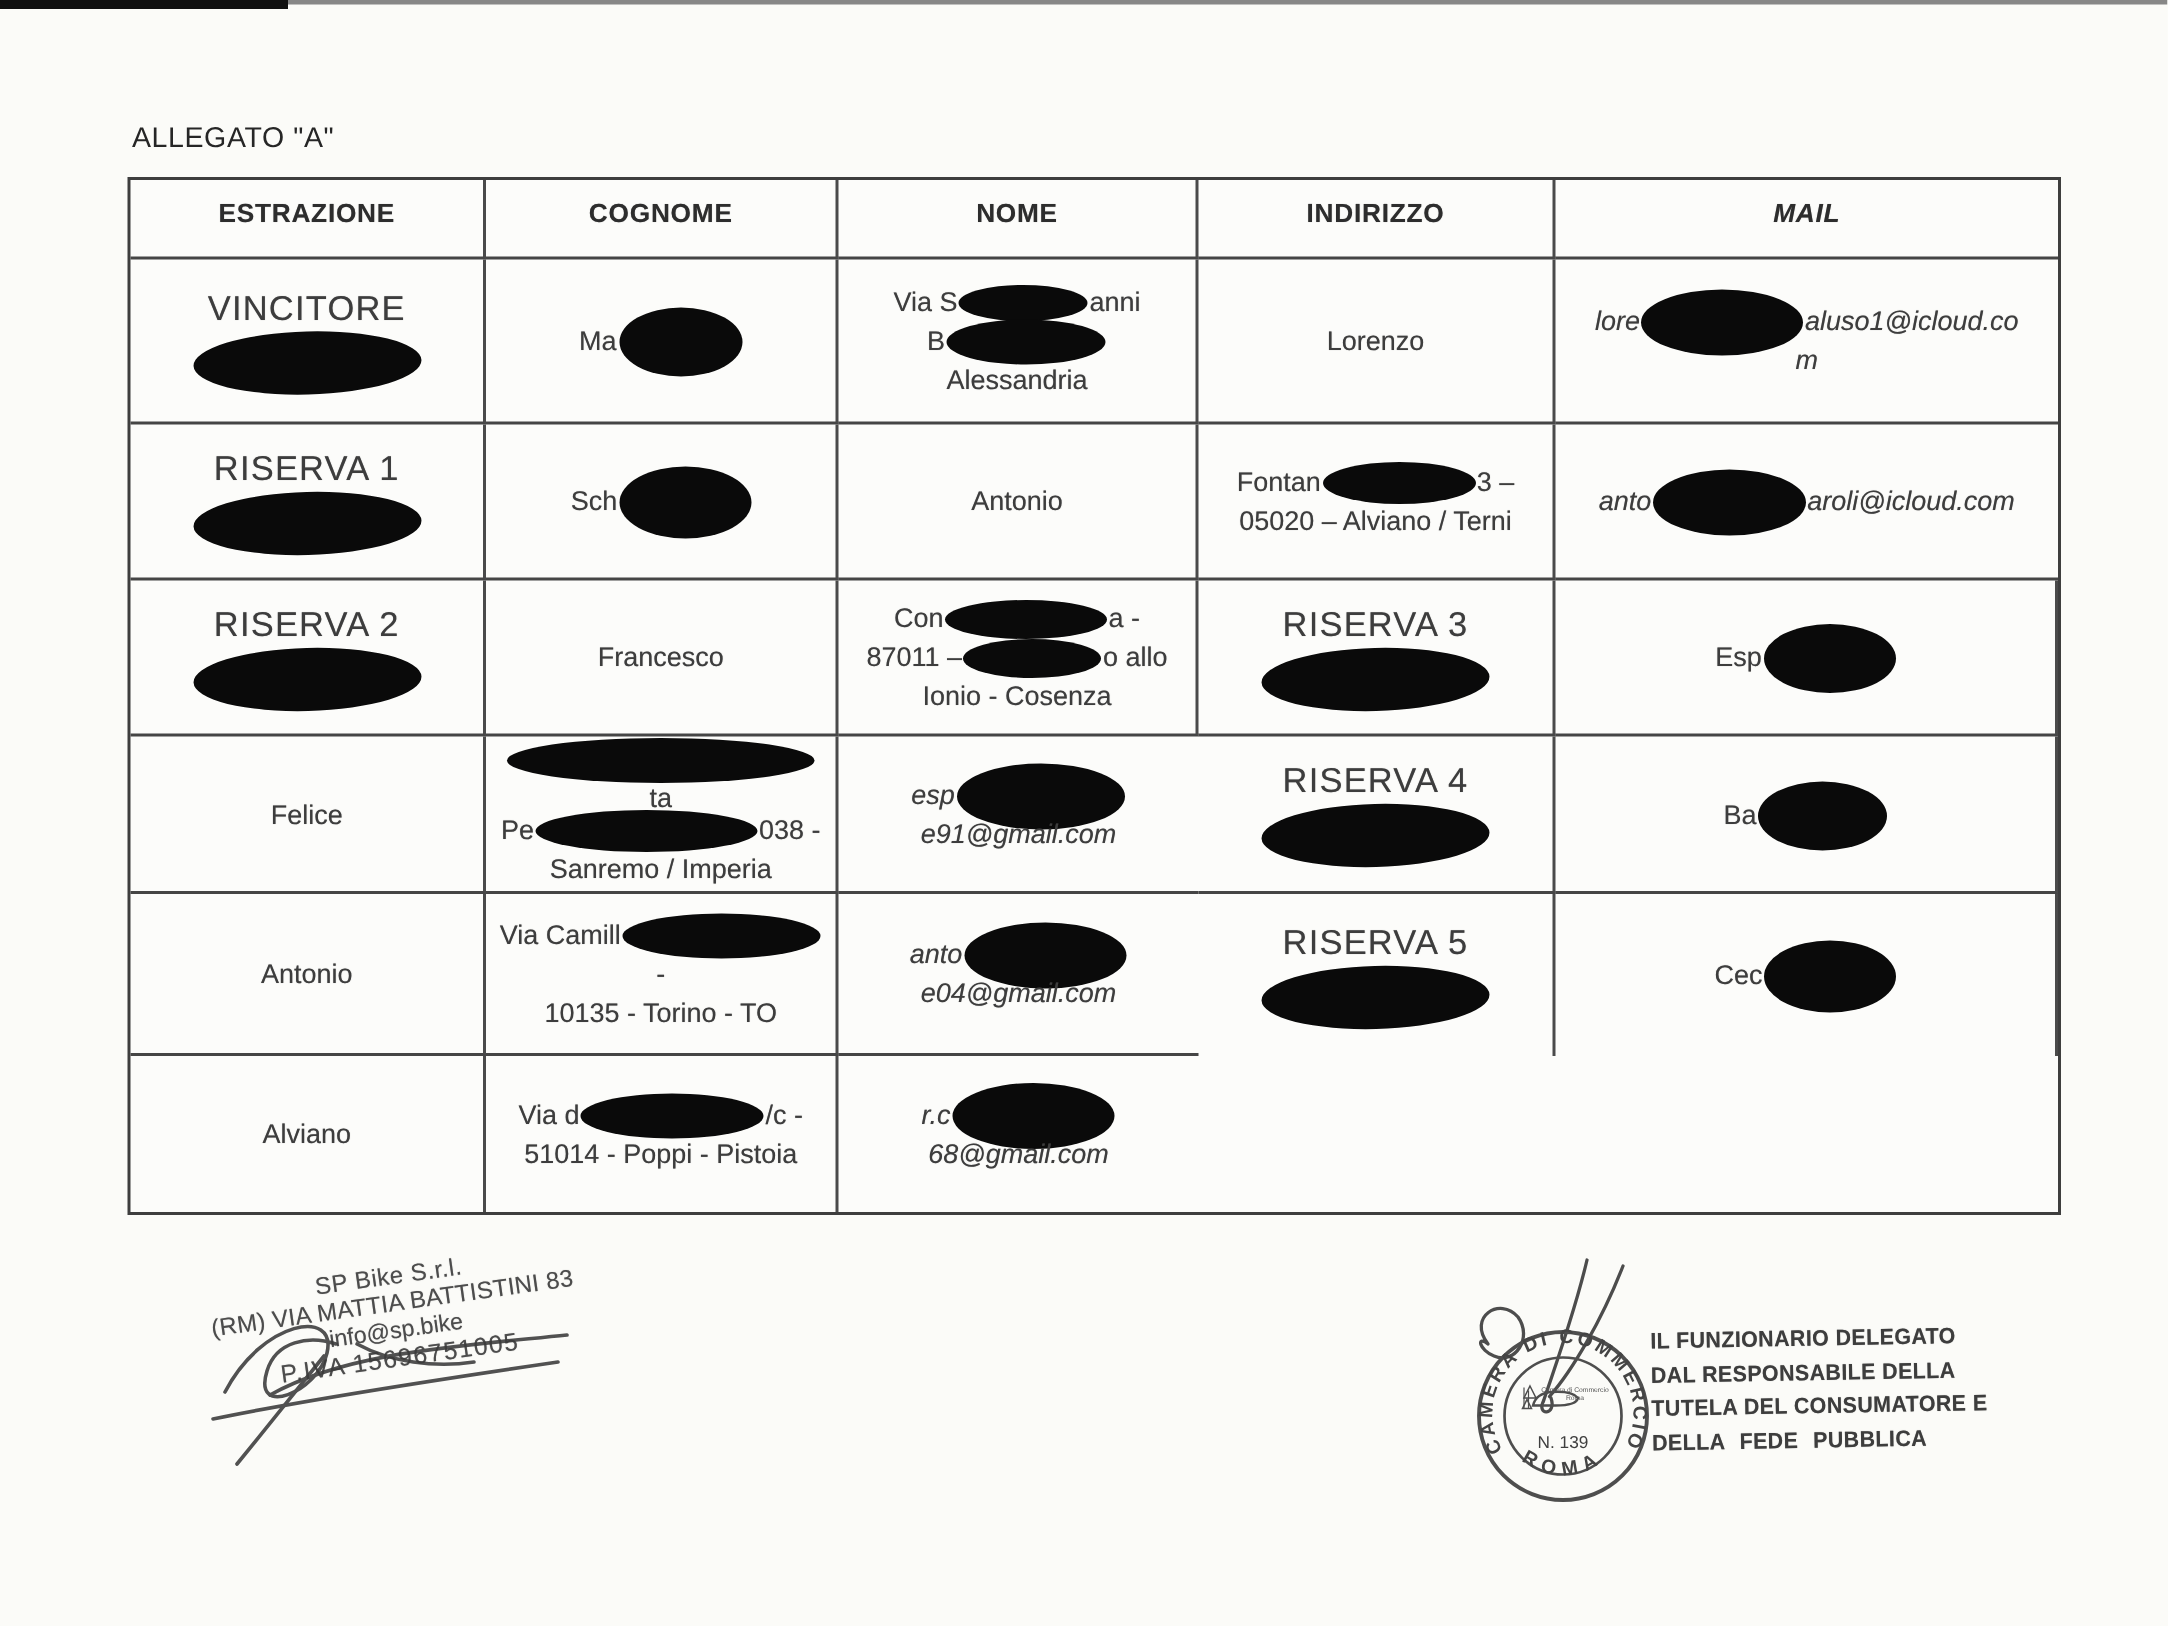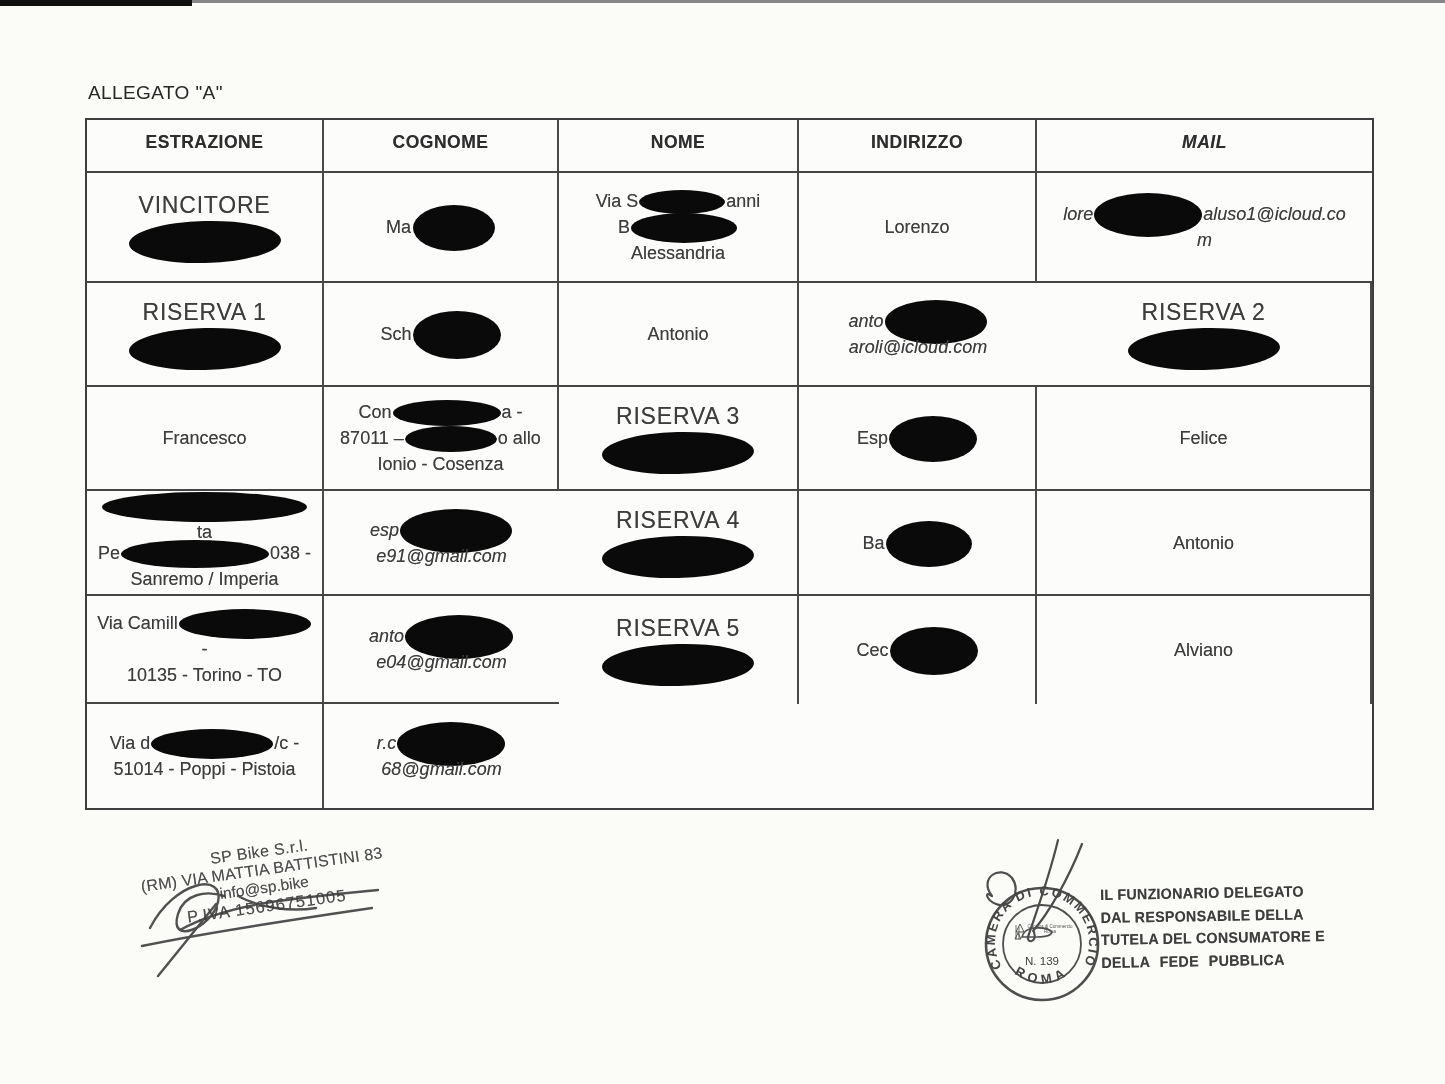--- a/index.html
+++ b/index.html
@@ -116,20 +116,24 @@
 
   <div class="cell">
     <div class="estr">RISERVA 1</div>
     <div class="redact-block"></div>
   </div>
   <div class="cell">
     <div><span>Sch</span><span class="r-inline" style="width:88px;height:48px;margin:-15px 0 -15px 1px;"></span></div>
   </div>
   <div class="cell">
     <div>Antonio</div>
+  </div>
+  <div class="cell addr">
+    <div><span>Fontan</span><span class="r-inline" style="width:102px;height:28px;margin:-2px 1px;"></span><span>3 –</span></div>
+    <div><span>05020 – Alviano / Terni</span></div>
   </div>
   <div class="cell lc">
     <div><span>anto</span><span class="r-inline" style="width:102px;height:44px;margin:-13px 1px;"></span><span>aroli@icloud.com</span></div>
   </div>
 
   <div class="cell">
     <div class="estr">RISERVA 2</div>
     <div class="redact-block"></div>
   </div>
   <div class="cell">

